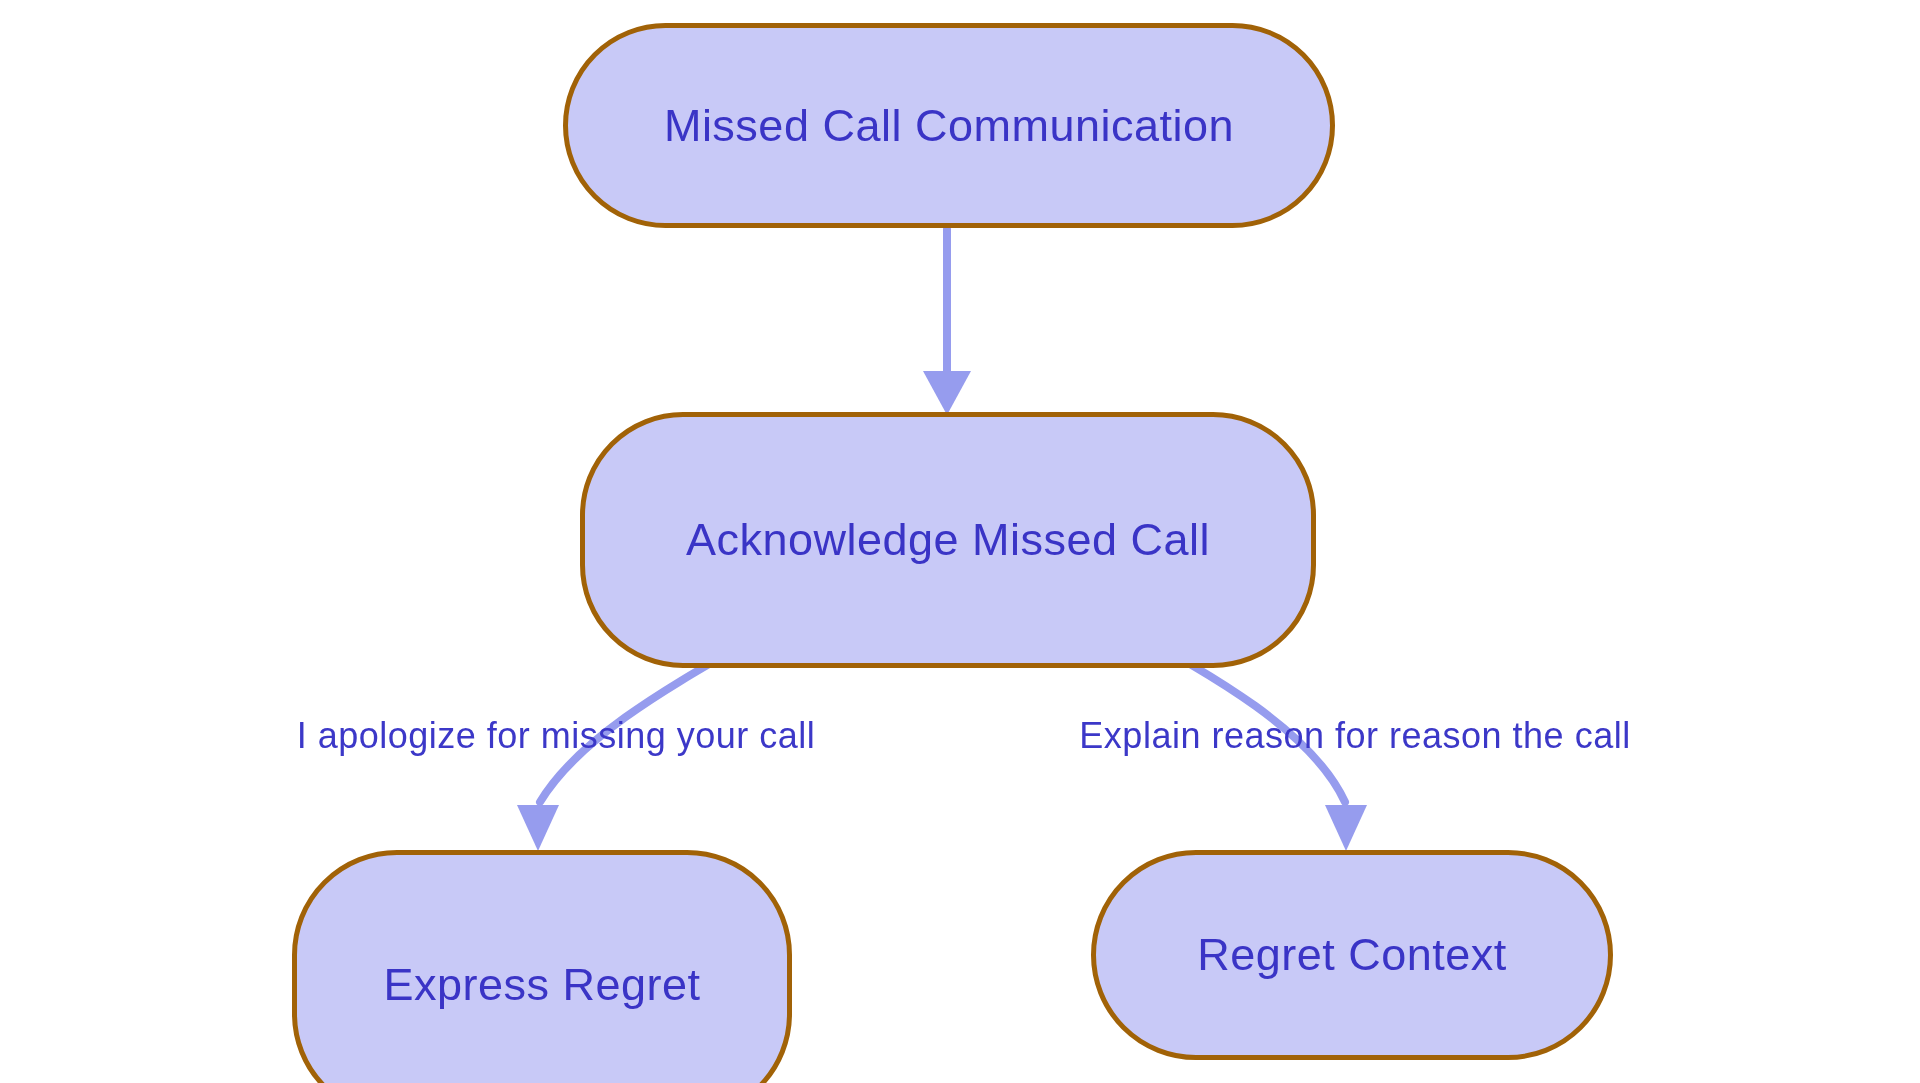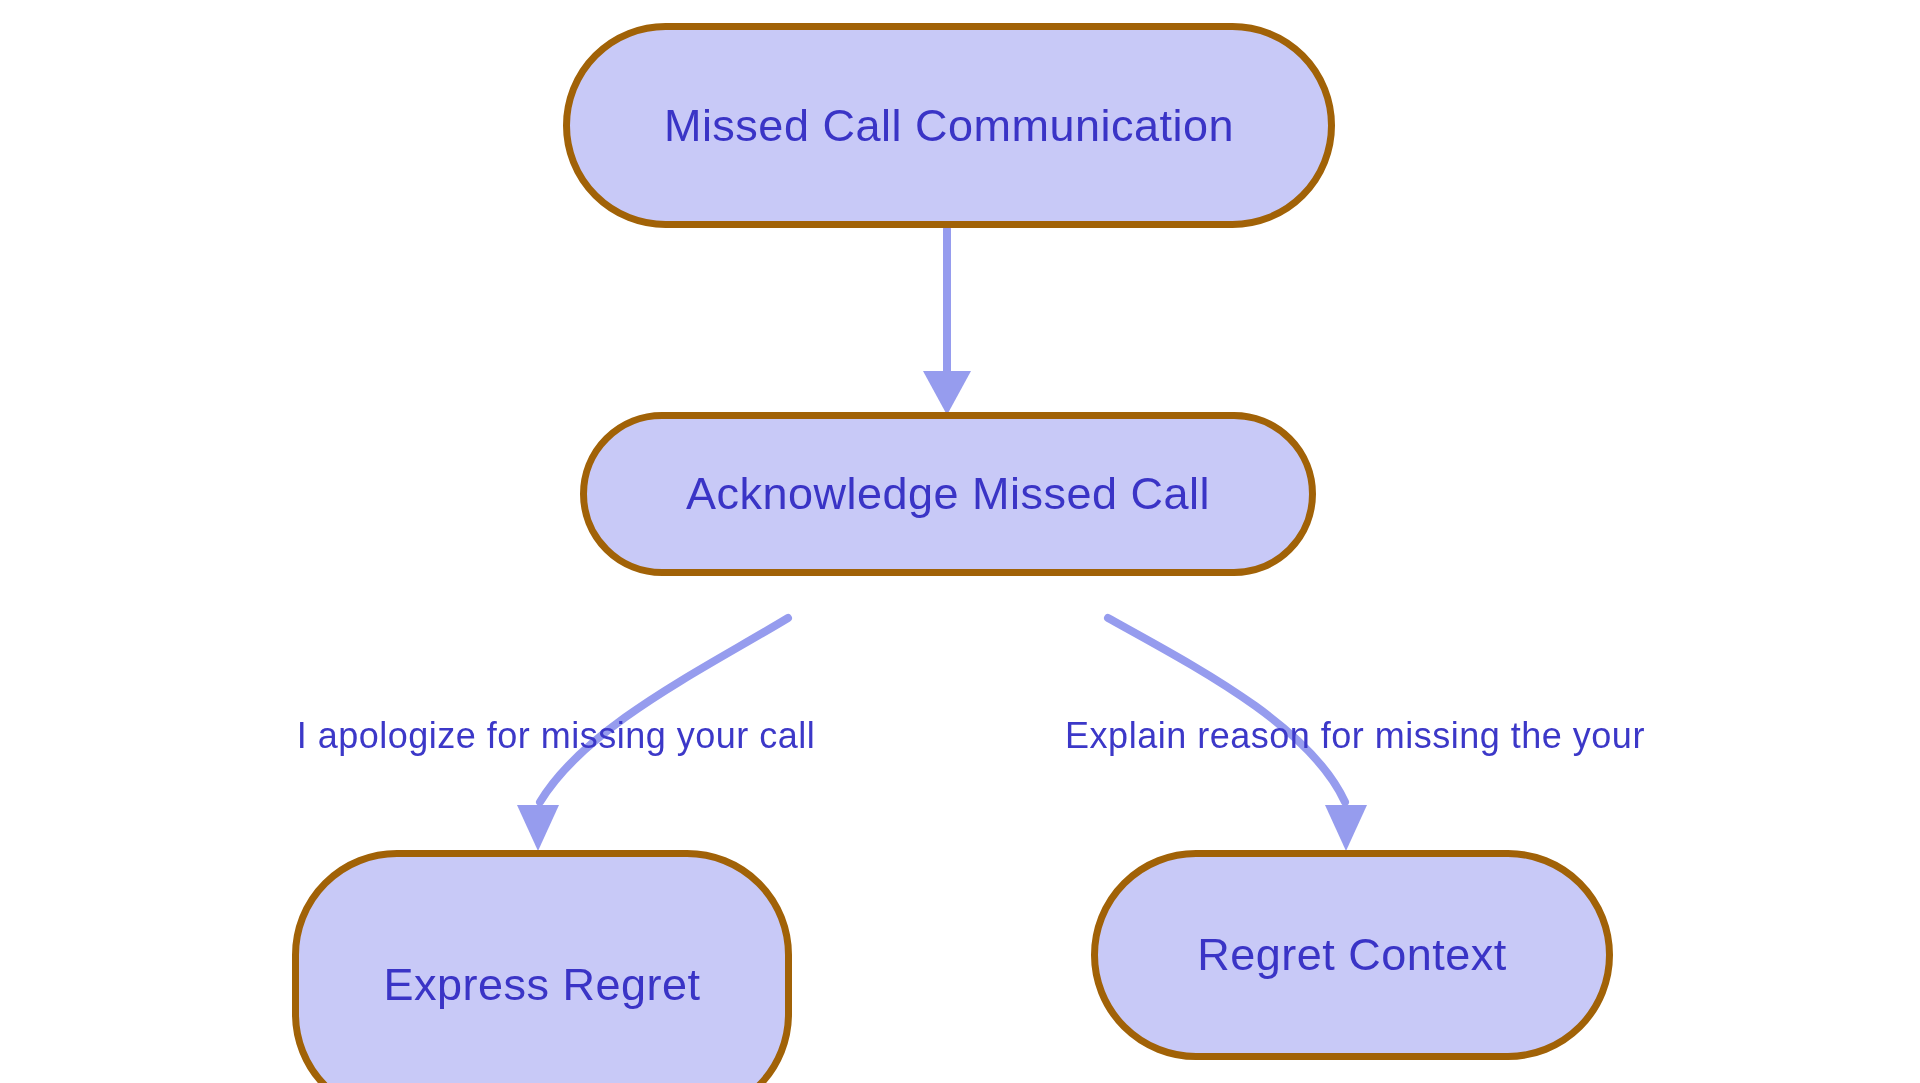--- a/index.html
+++ b/index.html
@@ -18,31 +18,31 @@
   .edges-layer {
     position: absolute;
     left: 0; top: 0;
     width: 1920px;
     height: 1083px;
   }
   .node {
     position: absolute;
     box-sizing: border-box;
     background: #c8c9f7;
-    border: 7px solid #a16207;
+    border: 5px solid #a16207;
     display: flex;
     align-items: center;
     justify-content: center;
     text-align: center;
     color: #3a34c6;
     font-size: 45px;
     letter-spacing: 0.5px;
   }
   .node-top      { left: 563px;  top: 23px;  width: 772px; height: 205px; border-radius: 103px; }
-  .node-ack      { left: 580px;  top: 412px; width: 736px; height: 164px; border-radius: 103px; }
+  .node-ack      { left: 580px;  top: 412px; width: 736px; height: 256px; border-radius: 103px; }
   .node-regret   { left: 292px;  top: 850px; width: 500px; height: 269px; border-radius: 105px; }
   .node-context  { left: 1091px; top: 850px; width: 522px; height: 210px; border-radius: 105px; }
   .edge-label {
     position: absolute;
     top: 710px;
     width: 820px;
     text-align: center;
     color: #3c38c8;
     font-size: 36px;
     line-height: 52px;
@@ -86,15 +86,15 @@
   <div class="node node-regret">
     <span>Express Regret</span>
   </div>
 
   <div class="node node-context">
     <span>Regret Context</span>
   </div>
 
   <div class="edge-label edge-label-left">I apologize for missing your call</div>
 
-  <div class="edge-label edge-label-right">Explain reason for missing the your</div>
+  <div class="edge-label edge-label-right">Explain reason for reason the call</div>
 
 </div>
 
 </body></html>

